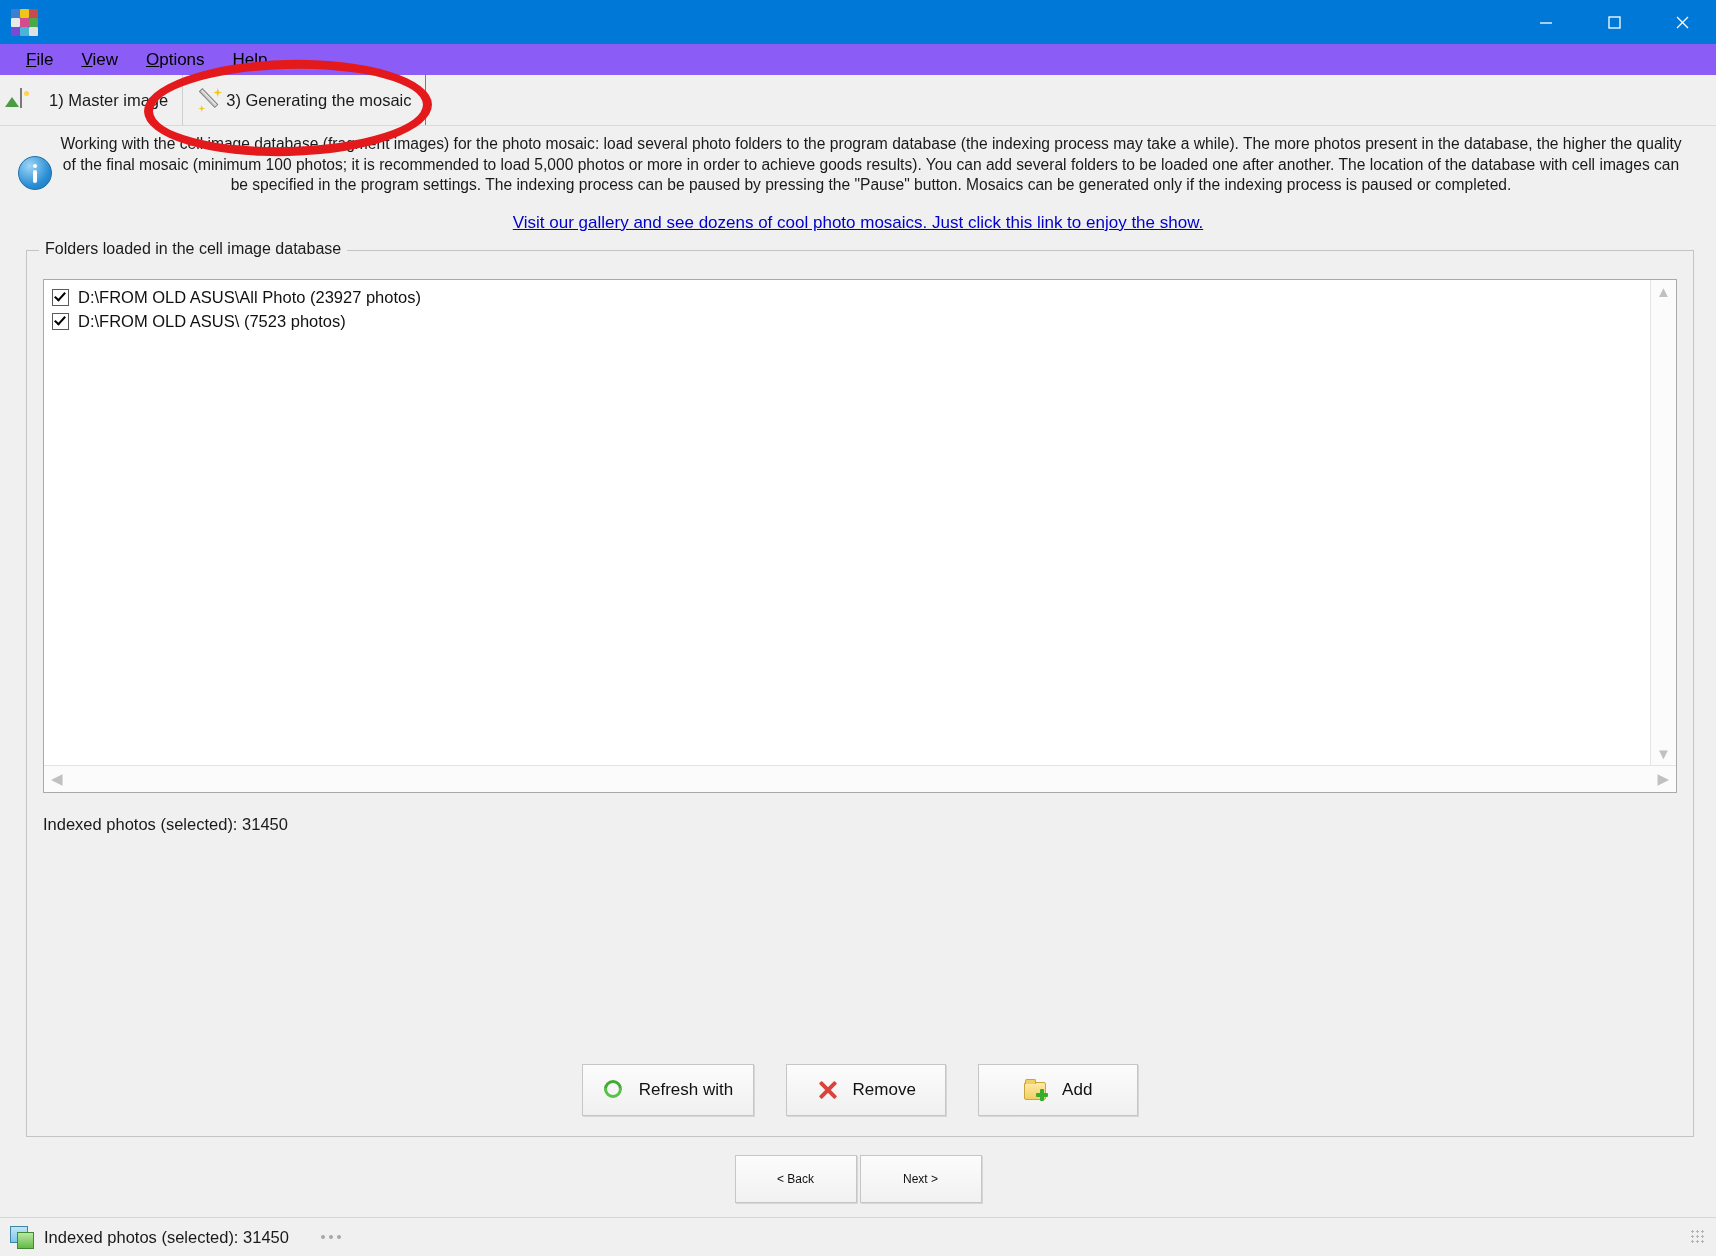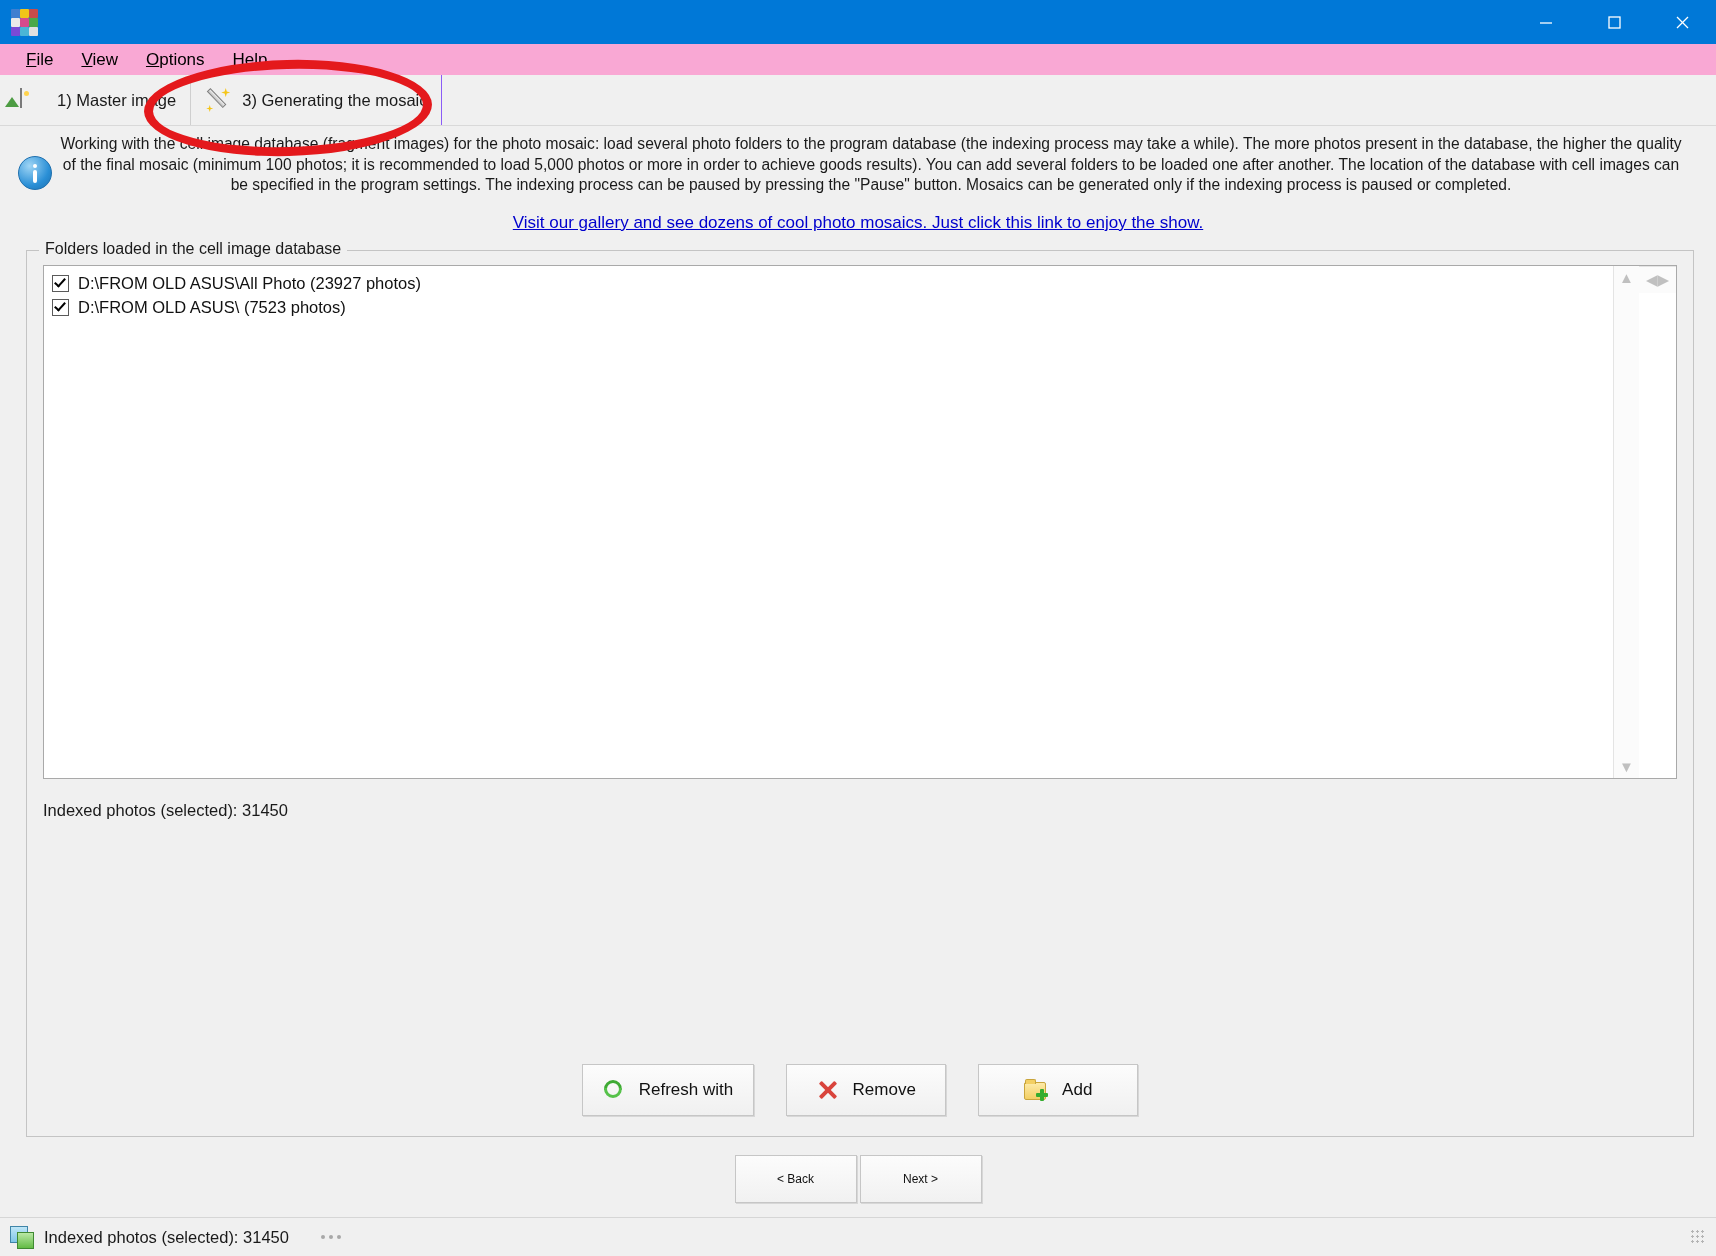--- a/index.html
+++ b/index.html
@@ -52,21 +52,21 @@
   .win-btn {
     width: 68px; height: 44px;
     display: flex; align-items: center; justify-content: center;
     cursor: default;
   }
   .win-btn svg { display: block; }
 
   
   .menubar {
     height: 31px;
-    background: #f9a8d4;
+    background: #8b5cf6;
     display: flex;
     align-items: center;
     padding-left: 12px;
     flex: 0 0 auto;
     font-size: 17px;
     color: #000;
   }
   .menu-item {
     padding: 3px 14px;
     cursor: default;
@@ -81,21 +81,21 @@
     display: flex;
     align-items: stretch;
     flex: 0 0 auto;
     padding-left: 6px;
     border-bottom: 1px solid #d9d9d9;
     position: relative;
   }
   .tab {
     display: flex;
     align-items: center;
-    gap: 11px;
+    gap: 3px;
     padding: 0 14px;
     font-size: 16.5px;
     color: #1a1a1a;
     cursor: default;
     border-right: 1px solid #cfcfcf;
     position: relative;
     background: transparent;
   }
   .tab:last-child { border-right: 1px solid #8b5cf6; }
   .tab.active::after {
@@ -232,25 +232,26 @@
   .group-title {
     position: absolute;
     top: -11px; left: 12px;
     background: #f0f0f0;
     padding: 0 6px;
     font-size: 16px;
     color: #1a1a1a;
   }
 
   .listwrap {
-    margin-top: 14px;
+    margin-top: 28px;
     height: 512px;
     border: 1px solid #a9a9a9;
     background: #fff;
     display: flex;
+    flex-direction: column;
     flex: 0 0 auto;
   }
   .listmain { flex: 1 1 auto; display: flex; min-height: 0; }
   .listbody {
     flex: 1 1 auto;
     padding: 6px 0 0 8px;
     overflow: hidden;
   }
   .listitem {
     display: flex;

